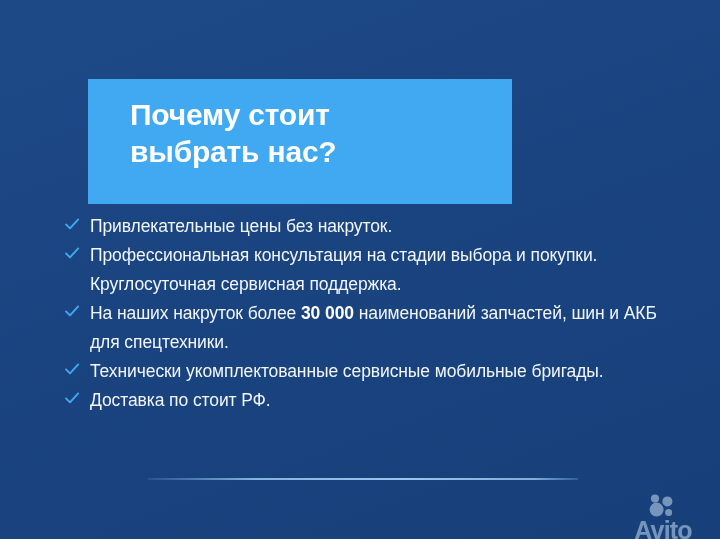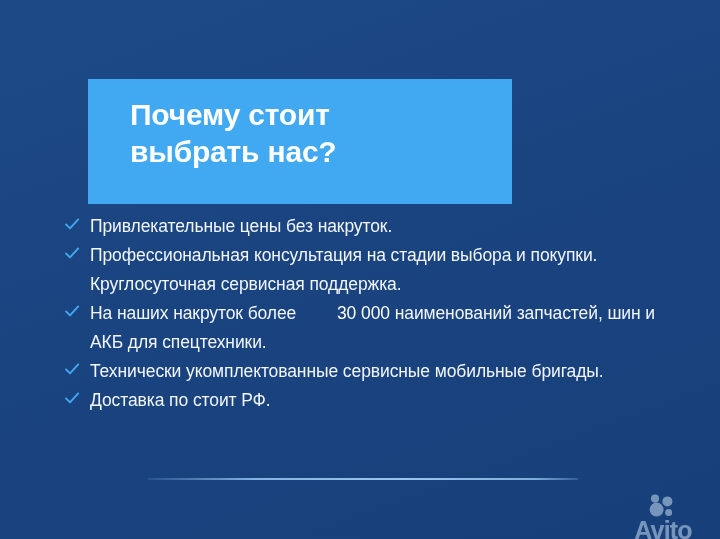--- a/index.html
+++ b/index.html
@@ -65,23 +65,22 @@
     display: block;
   }
   .bullet-text {
     display: block;
     color: #f2f6fb;
     font-size: 17.5px;
     line-height: 29px;
     letter-spacing: -0.1px;
   }
   .bullet-text b {
-    font-weight: normal;
+    font-weight: bold;
     color: #ffffff;
-    margin-left: 36px;
   }
 
   
   #divider {
     position: absolute;
     left: 148px;
     top: 478px;
     width: 430px;
     height: 2px;
     background: linear-gradient(to right, rgba(120,180,235,0.15) 0%, rgba(150,200,240,0.85) 25%, rgba(160,205,242,0.95) 60%, rgba(150,200,240,0.8) 90%, rgba(120,180,235,0.25) 100%);

